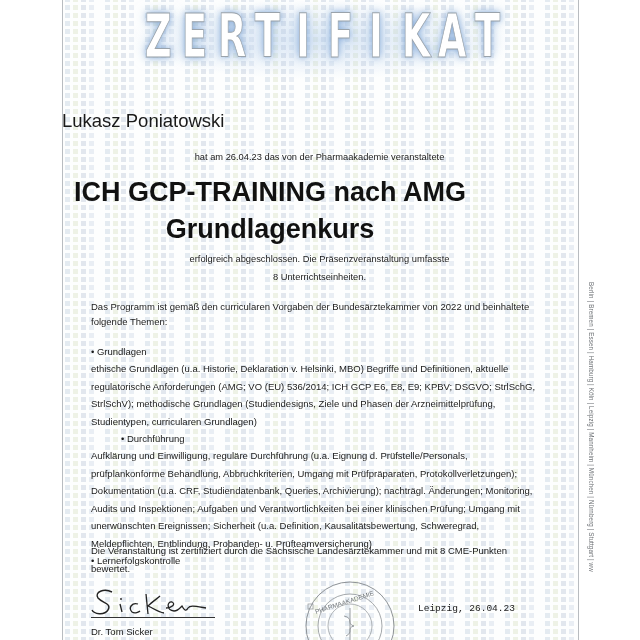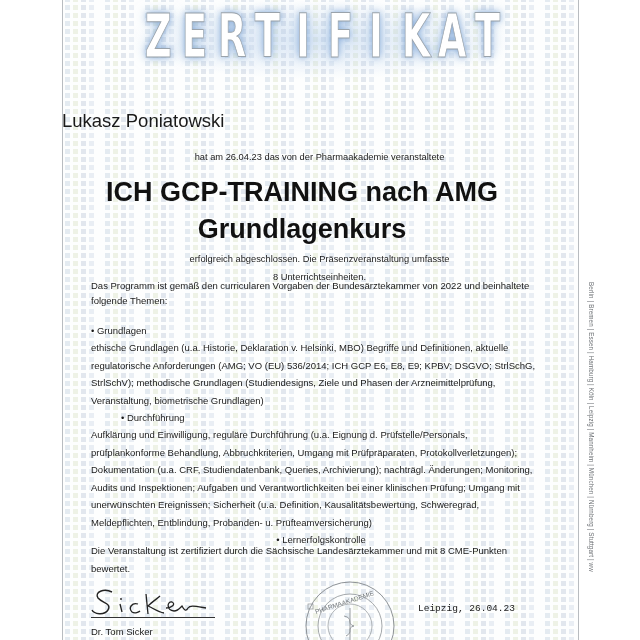--- a/index.html
+++ b/index.html
@@ -44,28 +44,28 @@
   .name {
     position:absolute; left:62px; width:515px; top:110px;
     font-size:18.5px; color:#1a1a1a;
   }
   .intro {
     position:absolute; left:62px; width:515px; top:152px;
     text-align:center; font-size:9.3px; color:#1a1a1a;
   }
   .course {
     position:absolute; left:62px; width:416px; top:174px;
-    text-align:center; font-size:27px; font-weight:bold; line-height:37px; color:#111;margin-left:32px;
+    text-align:center; font-size:27px; font-weight:bold; line-height:37px; color:#111;
   }
   .after {
     position:absolute; left:62px; width:515px; top:250px;
     text-align:center; font-size:9.3px; line-height:18px; color:#1a1a1a;
   }
   .body {
-    position:absolute; left:91px; width:460px; top:279px;
+    position:absolute; left:91px; width:460px; top:300px;
     font-size:9.5px; line-height:14.5px; color:#1a1a1a;
   }
   .body p { margin:0; }
   .body .gap { height:14px; }
   .body .topic { font-weight:normal; }
   .body .topic-text { line-height:17.5px; }
   .cert {
     position:absolute; left:91px; width:460px; top:542px;
     font-size:9.5px; line-height:17.5px; color:#1a1a1a;
   }
@@ -123,32 +123,32 @@
 
 <div class="body">
   <p>Das Programm ist gemäß den curricularen Vorgaben der Bundesärztekammer von 2022 und beinhaltete</p>
   <p>folgende Themen:</p>
   <div class="gap"></div>
   <p class="topic" style="line-height:17px;">• Grundlagen</p>
   <div class="topic-text">
     <div>ethische Grundlagen (u.a. Historie, Deklaration v. Helsinki, MBO) Begriffe und Definitionen, aktuelle</div>
     <div>regulatorische Anforderungen (AMG; VO (EU) 536/2014; ICH GCP E6, E8, E9; KPBV; DSGVO; StrlSchG,</div>
     <div>StrlSchV); methodische Grundlagen (Studiendesigns, Ziele und Phasen der Arzneimittelprüfung,</div>
-    <div>Veranstaltung, biometrische Grundlagen)</div>
+    <div>Studientypen, curricularen Grundlagen)</div>
   </div>
   <p class="topic" style="line-height:17px;margin-left:30px;">• Durchführung</p>
   <div class="topic-text">
     <div>Aufklärung und Einwilligung, reguläre Durchführung (u.a. Eignung d. Prüfstelle/Personals,</div>
     <div>prüfplankonforme Behandlung, Abbruchkriterien, Umgang mit Prüfpräparaten, Protokollverletzungen);</div>
     <div>Dokumentation (u.a. CRF, Studiendatenbank, Queries, Archivierung); nachträgl. Änderungen; Monitoring,</div>
     <div>Audits und Inspektionen; Aufgaben und Verantwortlichkeiten bei einer klinischen Prüfung; Umgang mit</div>
     <div>unerwünschten Ereignissen; Sicherheit (u.a. Definition, Kausalitätsbewertung, Schweregrad,</div>
     <div>Meldepflichten, Entblindung, Probanden- u. Prüfteamversicherung)</div>
   </div>
-  <p class="topic" style="line-height:17px;text-align:center;">• Lernerfolgskontrolle</p>
+  <p class="topic" style="line-height:17px;">• Lernerfolgskontrolle</p>
 </div>
 
 <div class="cert">
   <div>Die Veranstaltung ist zertifiziert durch die Sächsische Landesärztekammer und mit 8 CME-Punkten</div>
   <div>bewertet.</div>
 </div>
 
 <svg class="sig" viewBox="0 0 124 32">
   <path d="M22 6 C 14 2, 4 6, 8 12 C 12 17, 22 17, 18 24 C 14 30, 4 28, 2 24" stroke="#222" stroke-width="1.4" fill="none"></path>
   <path d="M30 18 L 32 26" stroke="#222" stroke-width="1.3" fill="none"></path>

